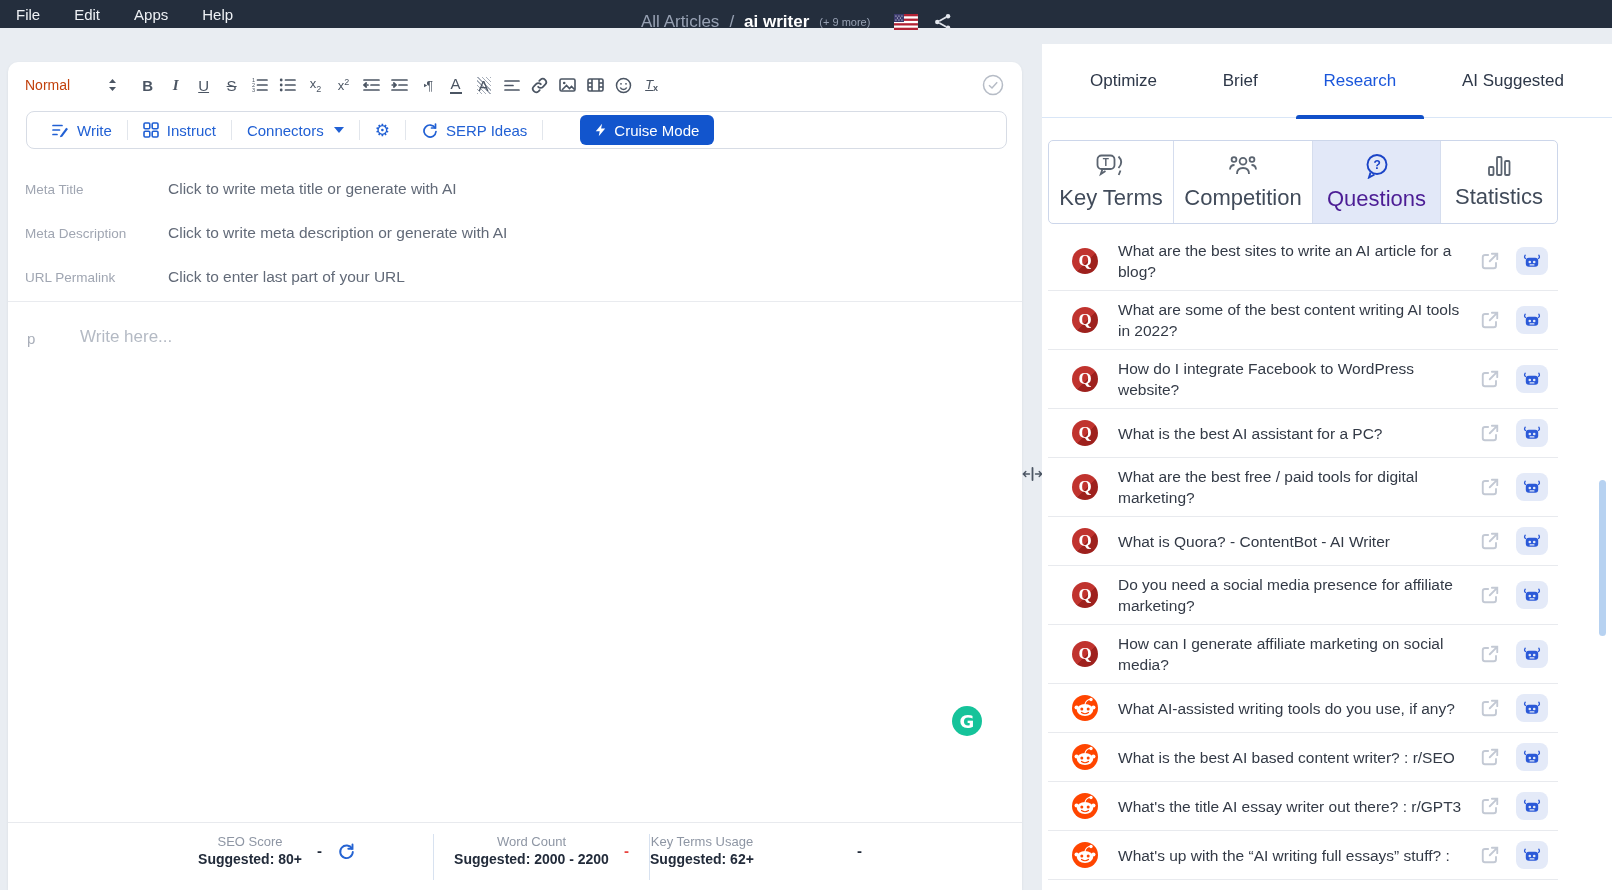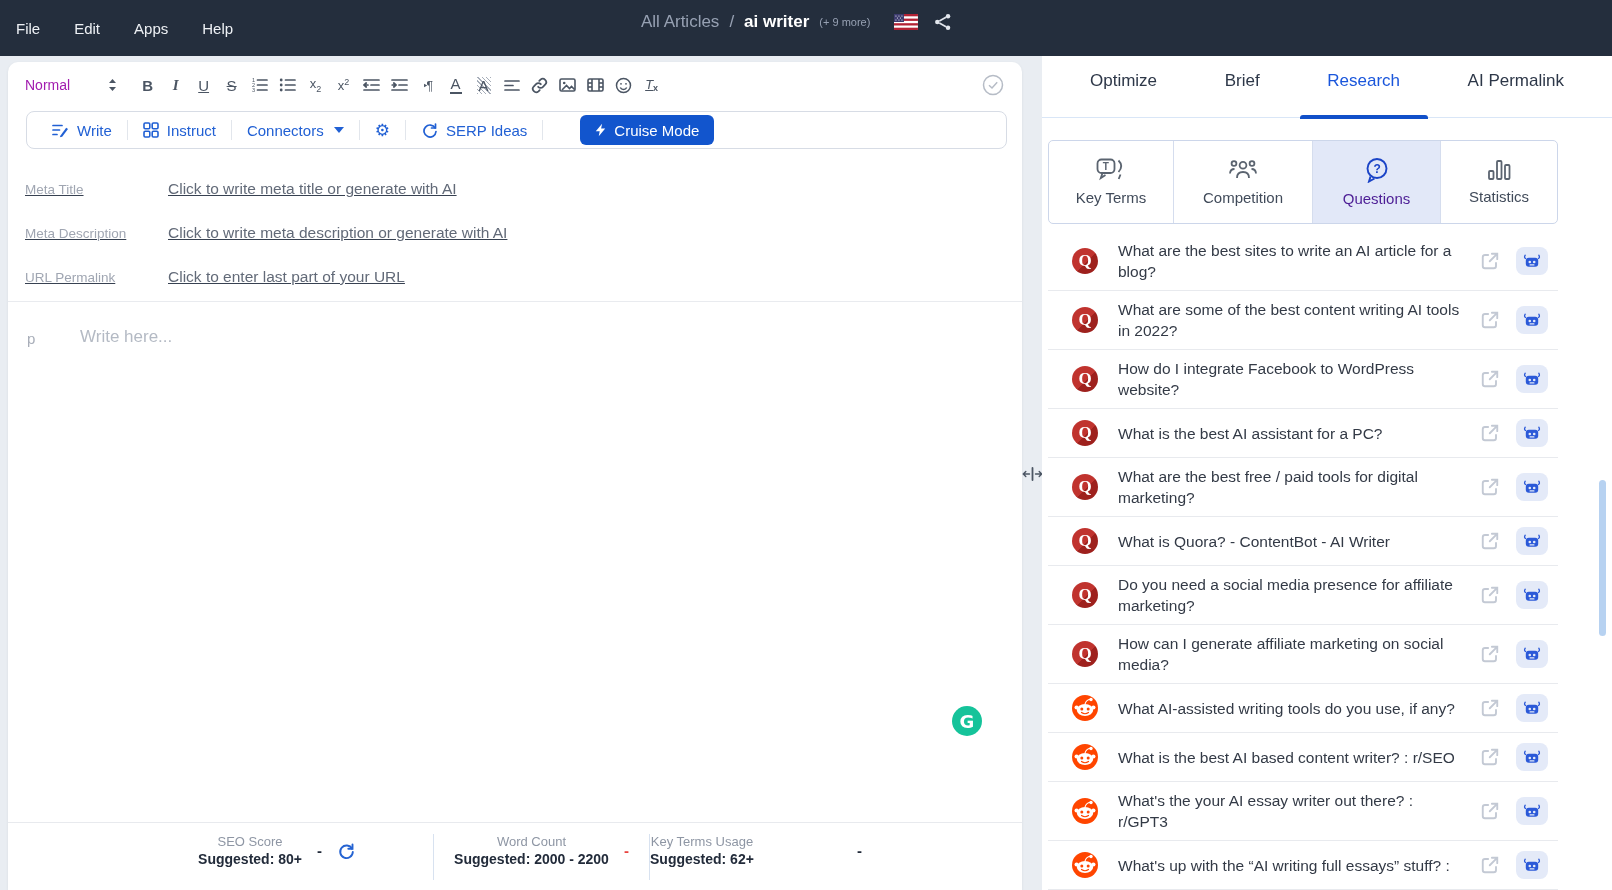--- a/index.html
+++ b/index.html
@@ -8,21 +8,21 @@
     font-family:"Liberation Sans", sans-serif;
     background:#e9edf2;
     position:relative;
     overflow:hidden;
     color:#374151;
   }
   svg { display:block; }
 
   
   .navbar {
-    position:absolute; top:0; left:0; right:0; height:56px;
+    position:absolute; top:0; left:0; right:0; height:28px;
     background:#242e3d; display:flex; align-items:center;
     padding:0 16px; z-index:5;text-align:right;
   }
   .nav-menus { display:flex; gap:34px; }
   .nav-menu { color:#eef1f5; font-size:15px; cursor:pointer; }
   .nav-center {
     position:absolute; left:50%; top:0; height:44px; transform:translateX(-53%);
     display:flex; align-items:center; gap:10px; white-space:nowrap;
   }
   .bc-gray { color:#97a1b3; font-size:17px; }
@@ -35,21 +35,21 @@
   .editor-card {
     position:absolute; left:8px; top:62px; width:1014px; bottom:0;
     background:#ffffff; border-radius:10px 10px 0 0;
     box-shadow:0 1px 3px rgba(40,50,70,.08);
   }
   .fmt-toolbar {
     height:46px; display:flex; align-items:center; padding:0 17px; gap:9px;
     position:relative;
   }
   .fmt-dropdown { display:flex; align-items:center; gap:38px; margin-right:10px; cursor:pointer; }
-  .fmt-dropdown .fmt-label { font-size:14px; color:#a21caf; }
+  .fmt-dropdown .fmt-label { font-size:14px; color:#c2410c; }
   .tbi {
     width:23px; height:22px; display:flex; align-items:center; justify-content:center;
     font-size:15px; color:#4b5563; cursor:pointer; user-select:none;
   }
   .tbi sub, .tbi sup { font-size:9px; }
   .check-circle { position:absolute; right:18px; top:12px; cursor:pointer; }
 
   .action-bar {
     margin:3px 15px 0 18px; height:38px;
     border:1px solid #d7dce5; border-radius:8px;
@@ -58,21 +58,21 @@
   .act-item { display:flex; align-items:center; gap:8px; color:#2160d4; font-size:15px; cursor:pointer; white-space:nowrap; }
   .act-sep { width:1px; height:20px; background:#e2e6ec; }
   .caret-down { width:0; height:0; border-left:5px solid transparent; border-right:5px solid transparent; border-top:6px solid #2160d4; margin-left:2px; }
   .gear-glyph { font-size:17px; color:#2160d4; line-height:1; }
   .cruise-btn {
     margin-left:22px; background:#1255cd; color:#fff; border:none; border-radius:6px;
     height:30px; padding:0 15px; display:flex; align-items:center; gap:8px;
     font-size:15px; font-family:inherit; cursor:pointer; font-weight:500;
   }
 
-  .meta-section { margin-top:18px;text-decoration:underline; }
+  .meta-section { margin-top:18px; }
   .meta-row { height:44px; display:flex; align-items:center; padding-left:17px; cursor:text; }
   .meta-label { width:143px; font-size:13.5px; color:#a0a6b2; }
   .meta-value { font-size:15.5px; color:#626a78; }
   .meta-hr { border:none; border-top:1px solid #e9ebef; margin:2px 0 0 0; }
 
   .editor-body { position:relative; height:420px; cursor:text; }
   .p-mark { position:absolute; left:19px; top:28px; font-size:15px; color:#a8aeb9; }
   .write-placeholder { position:absolute; left:72px; top:25px; font-size:17px; color:#b4bac4; }
 
   .grammarly-badge {
@@ -116,21 +116,21 @@
   .subtabs {
     position:absolute; left:6px; top:96px; width:510px; height:84px;
     border:1px solid #ccd6ea; border-radius:5px; display:grid;
     grid-template-columns:125px 139px 128px auto; background:#fff;
   }
   .subtab {
     display:flex; flex-direction:column; align-items:center; justify-content:center; gap:7px;
     border-right:1px solid #d5ddee; cursor:pointer;
   }
   .subtab:last-child { border-right:none; }
-  .subtab-label { font-size:15px; color:#414b5a; }
+  .subtab-label { font-size:22px; color:#414b5a; }
   .subtab.active { background:#e2e8f8; }
   .subtab.active .subtab-label { color:#4c1d95; font-weight:500; }
 
   .q-list { position:absolute; left:6px; top:188px; width:510px; bottom:0; overflow:hidden; }
   .q-row {
     display:flex; align-items:center; gap:0; padding:8px 10px 8px 24px;
     border-bottom:1px solid #e8eaee; min-height:49px;
   }
   .q-src { width:26px; height:26px; flex:0 0 26px; margin-right:20px; }
   .q-text { flex:1; font-size:15.5px; line-height:21px; color:#333a46; padding-right:14px; }
@@ -445,21 +445,21 @@
     <path d="M13.5 8 H19.5 M17.2 5.6 L19.7 8 L17.2 10.4"></path>
   </svg>
 </div>
 
 <div class="research-panel">
 
   <div class="tabs-row">
     <span class="tab">Optimize</span>
     <span class="tab">Brief</span>
     <span class="tab active">Research</span>
-    <span class="tab">AI Permalink</span>
+    <span class="tab">AI Suggested</span>
   </div>
 
   <div class="subtabs">
     <div class="subtab">
       <svg width="30" height="24" viewBox="0 0 30 24" fill="none" stroke="#5b6470" stroke-width="1.8">
         <rect x="1.5" y="1.5" width="17" height="13.5" rx="4"></rect>
         <path d="M6.5 15 L4.8 20 L9.5 17"></path>
         <text x="6.8" y="12" font-size="10" font-weight="bold" fill="#5b6470" stroke="none" font-family="Liberation Sans, sans-serif">T</text>
         <path d="M22.5 2.5 q5.5 5.5 0 11.5 M24.5 16.5 l-1.8 4.5"></path>
       </svg>
@@ -752,21 +752,21 @@
             <path d="M13 9 Q14.5 4.5 18.2 4.2" fill="none" stroke="#ffffff" stroke-width="1.1"></path>
             <circle cx="19" cy="4.5" r="1.7" fill="#ffffff"></circle>
             <circle cx="4.6" cy="12.5" r="2.1" fill="#ffffff"></circle>
             <circle cx="21.4" cy="12.5" r="2.1" fill="#ffffff"></circle>
             <ellipse cx="13" cy="15" rx="8.2" ry="6" fill="#ffffff"></ellipse>
             <circle cx="9.8" cy="14" r="1.5" fill="#ff4500"></circle>
             <circle cx="16.2" cy="14" r="1.5" fill="#ff4500"></circle>
             <path d="M9.5 17.5 a4.8 3.2 0 0 0 7 0" fill="none" stroke="#ff4500" stroke-width="1.2" stroke-linecap="round"></path>
           </svg>
         </span>
-    <span class="q-text">What's the your AI essay writer out there? : r/GPT3</span>
+    <span class="q-text">What's the title AI essay writer out there? : r/GPT3</span>
     <span class="q-ext">
       <svg width="20" height="20" viewBox="0 0 16 16" fill="none" stroke="#c3c9d4" stroke-width="1.5" stroke-linecap="round">
         <path d="M6.5 3.2 H4 A1.8 1.8 0 0 0 2.2 5 v7 A1.8 1.8 0 0 0 4 13.8 h7 A1.8 1.8 0 0 0 12.8 12 V9.5"></path>
         <path d="M9.5 2.2 h4.3 v4.3 M13.5 2.5 L7.8 8.2"></path>
       </svg>
     </span>
     <button class="q-bot">
       <svg width="18" height="15" viewBox="0 0 18 15">
         <path d="M2.5 4.5 Q0.8 3.5 2.2 1.2" fill="none" stroke="#2b59d8" stroke-width="1.3" stroke-linecap="round"></path>
         <path d="M15.5 4.5 Q17.2 3.5 15.8 1.2" fill="none" stroke="#2b59d8" stroke-width="1.3" stroke-linecap="round"></path>

